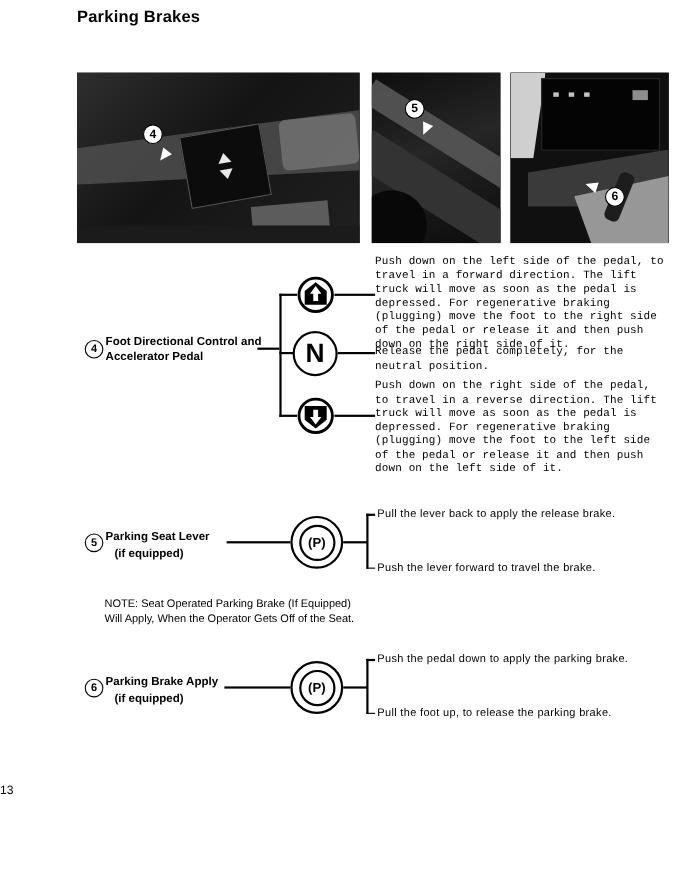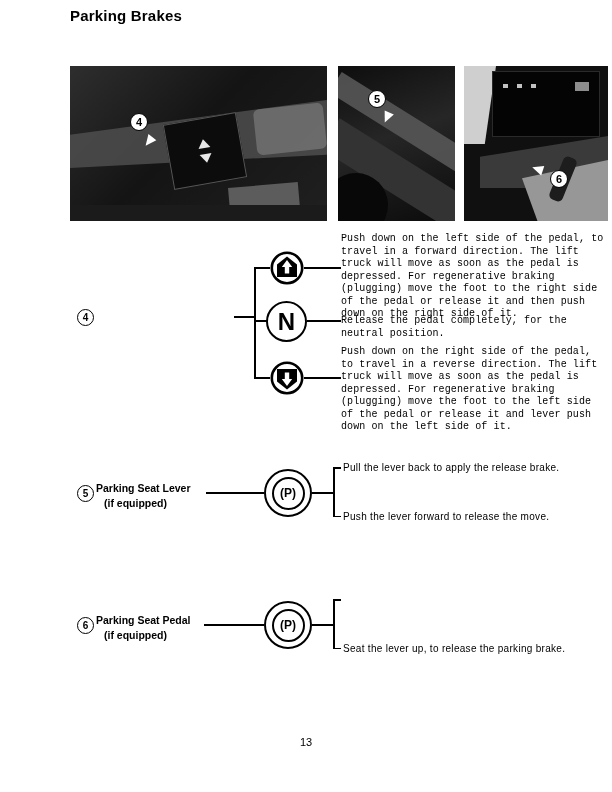--- a/index.html
+++ b/index.html
@@ -47,21 +47,21 @@
   }
   .pcircle{
     position:absolute;width:48px;height:48px;border:2px solid #000;border-radius:50%;
     background:#fff;display:flex;align-items:center;justify-content:center;box-sizing:border-box;
   }
   .pcircle .inner{
     width:33px;height:33px;border:2px solid #000;border-radius:50%;box-sizing:border-box;
     display:flex;align-items:center;justify-content:center;font-size:12px;font-weight:bold;
   }
   .note{position:absolute;left:95px;top:543px;font-size:10px;line-height:13px;}
-  .pagenum{position:absolute;left:0;top:736px;width:612px;text-align:center;font-size:11px;}
+  .pagenum{position:absolute;left:0;top:713px;width:612px;font-size:11px;}
   
   .shape{position:absolute;}
 </style>
 </head>
 <body>
 
 <div class="page">
 
   <div class="title">Parking Brakes</div>
 
@@ -106,20 +106,21 @@
     <div class="shape" style="left:92px;top:90px;width:14px;height:46px;background:#1d1d1d;border-radius:5px;transform:rotate(22deg);"></div>
     <div class="photo-callout" style="left:86px;top:104px;">
         <span>6</span>
       </div>
     <div class="white-arrow-left" style="left:68px;top:98px;transform:rotate(18deg);"></div>
   </div>
 
   <div class="callout" style="left:77px;top:309px;">
       <span>4</span>
     </div>
+  <div class="label" style="left:96px;top:305px;width:150px;">Foot Directional Control and Accelerator Pedal</div>
 
   <div class="hline" style="left:234px;top:316px;width:20px;"></div>
   <div class="vline" style="left:254px;top:267px;height:112px;"></div>
   <div class="hline" style="left:254px;top:267px;width:16px;"></div>
   <div class="hline" style="left:254px;top:320px;width:13px;"></div>
   <div class="hline" style="left:254px;top:377px;width:16px;"></div>
 
   <svg class="abs" style="left:269px;top:250px;" width="36" height="36" viewBox="0 0 36 36">
     <circle cx="18" cy="18" r="15.2" fill="#fff" stroke="#000" stroke-width="2.6"></circle>
     <path d="M18 6.5 L28 14.5 L28 27 L8 27 L8 14.5 Z" fill="#000"></path>
@@ -135,21 +136,21 @@
     <path d="M8 9 L28 9 L28 21.5 L18 29.5 L8 21.5 Z" fill="#000"></path>
     <path d="M18 26 L12.8 19 L15.8 19 L15.8 12.4 L20.2 12.4 L20.2 19 L23.2 19 Z" fill="#fff"></path>
   </svg>
 
   <div class="hline" style="left:304px;top:267px;width:37px;"></div>
   <div class="hline" style="left:307px;top:320px;width:34px;"></div>
   <div class="hline" style="left:304px;top:377px;width:37px;"></div>
 
   <div class="bodytext" style="left:341px;top:233px;width:268px;">Push down on the left side of the pedal, to travel in a forward direction. The lift truck will move as soon as the pedal is depressed. For regenerative braking (plugging) move the foot to the right side of the pedal or release it and then push down on the right side of it.</div>
   <div class="bodytext" style="left:341px;top:315px;width:268px;">Release the pedal completely, for the neutral position.</div>
-  <div class="bodytext" style="left:341px;top:346px;width:268px;">Push down on the right side of the pedal, to travel in a reverse direction. The lift truck will move as soon as the pedal is depressed. For regenerative braking (plugging) move the foot to the left side of the pedal or release it and lever push down on the left side of it.</div>
+  <div class="bodytext" style="left:341px;top:346px;width:268px;">Push down on the right side of the pedal, to travel in a reverse direction. The lift truck will move as soon as the pedal is depressed. For regenerative braking (plugging) move the foot to the left side of the pedal or release it and then push down on the left side of it.</div>
 
   <div class="callout" style="left:77px;top:485px;">
       <span>5</span>
     </div>
   <div class="label" style="left:96px;top:482px;white-space:nowrap;">Parking Seat Lever</div>
   <div class="label" style="left:104px;top:497px;white-space:nowrap;">(if equipped)</div>
 
   <div class="hline" style="left:206px;top:492px;width:58px;"></div>
 
   <div class="pcircle" style="left:264px;top:469px;">
@@ -157,39 +158,44 @@
         <span>(P)</span>
       </div>
   </div>
 
   <div class="hline" style="left:312px;top:492px;width:22px;"></div>
   <div class="vline" style="left:333px;top:467px;height:50px;"></div>
   <div class="hline" style="left:333px;top:467px;width:8px;"></div>
   <div class="hline" style="left:333px;top:515.5px;width:8px;"></div>
 
   <div class="linetext" style="left:343px;top:462px;">Pull the lever back to apply the release brake.</div>
-  <div class="linetext" style="left:343px;top:511px;">Push the lever forward to release the move.</div>
-
+  <div class="linetext" style="left:343px;top:511px;">Push the lever forward to travel the brake.</div>
+
+  <div class="note">
+    <div>NOTE: Seat Operated Parking Brake (If Equipped)</div>
+    <div>Will Apply, When the Operator Gets Off of the Seat.</div>
+  </div>
 
   <div class="callout" style="left:77px;top:617px;">
       <span>6</span>
     </div>
-  <div class="label" style="left:96px;top:614px;white-space:nowrap;">Parking Seat Pedal</div>
+  <div class="label" style="left:96px;top:614px;white-space:nowrap;">Parking Brake Apply</div>
   <div class="label" style="left:104px;top:629px;white-space:nowrap;">(if equipped)</div>
 
   <div class="hline" style="left:204px;top:624px;width:60px;"></div>
 
   <div class="pcircle" style="left:264px;top:601px;">
     <div class="inner">
         <span>(P)</span>
       </div>
   </div>
 
   <div class="hline" style="left:312px;top:624px;width:22px;"></div>
   <div class="vline" style="left:333px;top:599px;height:50px;"></div>
   <div class="hline" style="left:333px;top:599px;width:8px;"></div>
   <div class="hline" style="left:333px;top:647.5px;width:8px;"></div>
 
-  <div class="linetext" style="left:343px;top:643px;">Seat the lever up, to release the parking brake.</div>
+  <div class="linetext" style="left:343px;top:594px;">Push the pedal down to apply the parking brake.</div>
+  <div class="linetext" style="left:343px;top:643px;">Pull the foot up, to release the parking brake.</div>
 
   <div class="pagenum">13</div>
 
 </div>
 
 </body></html>

